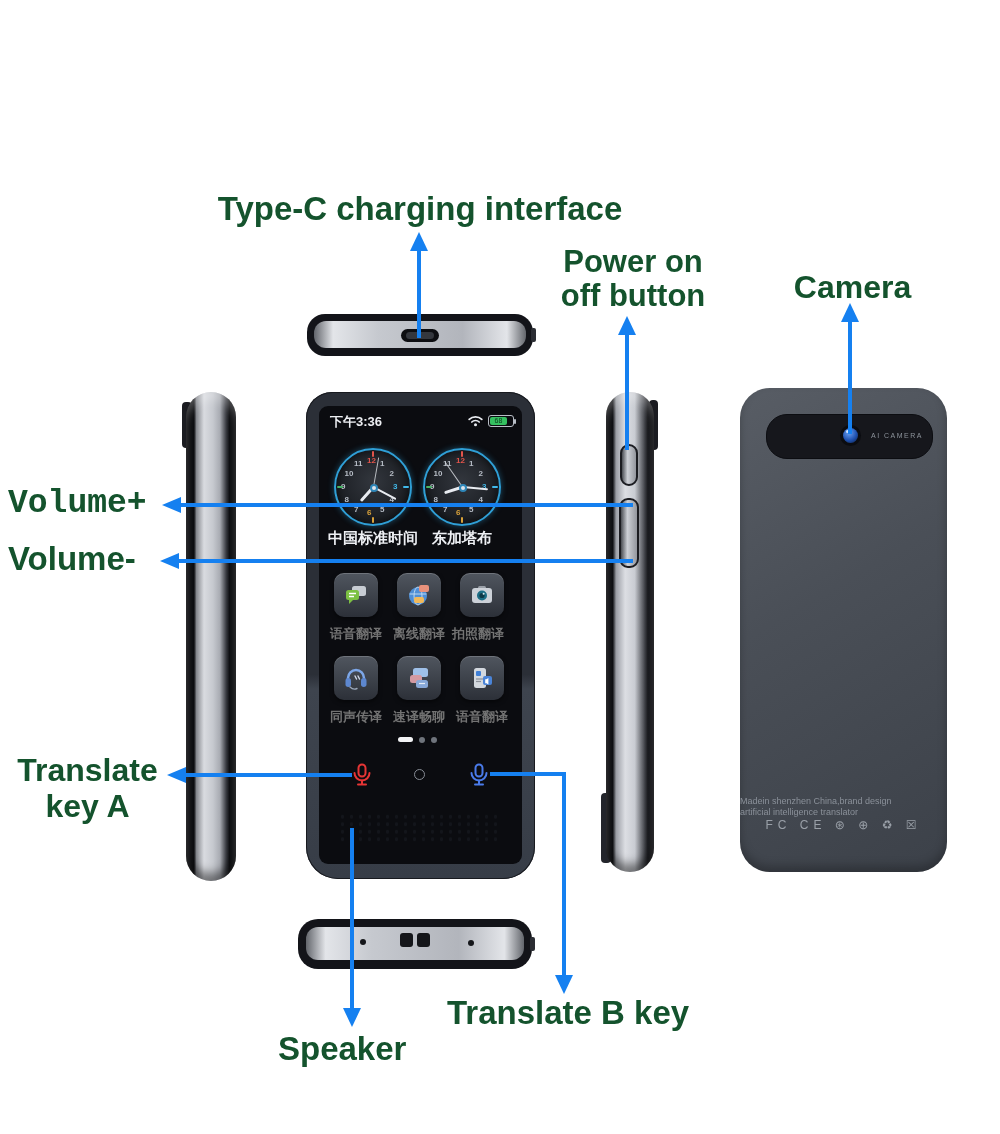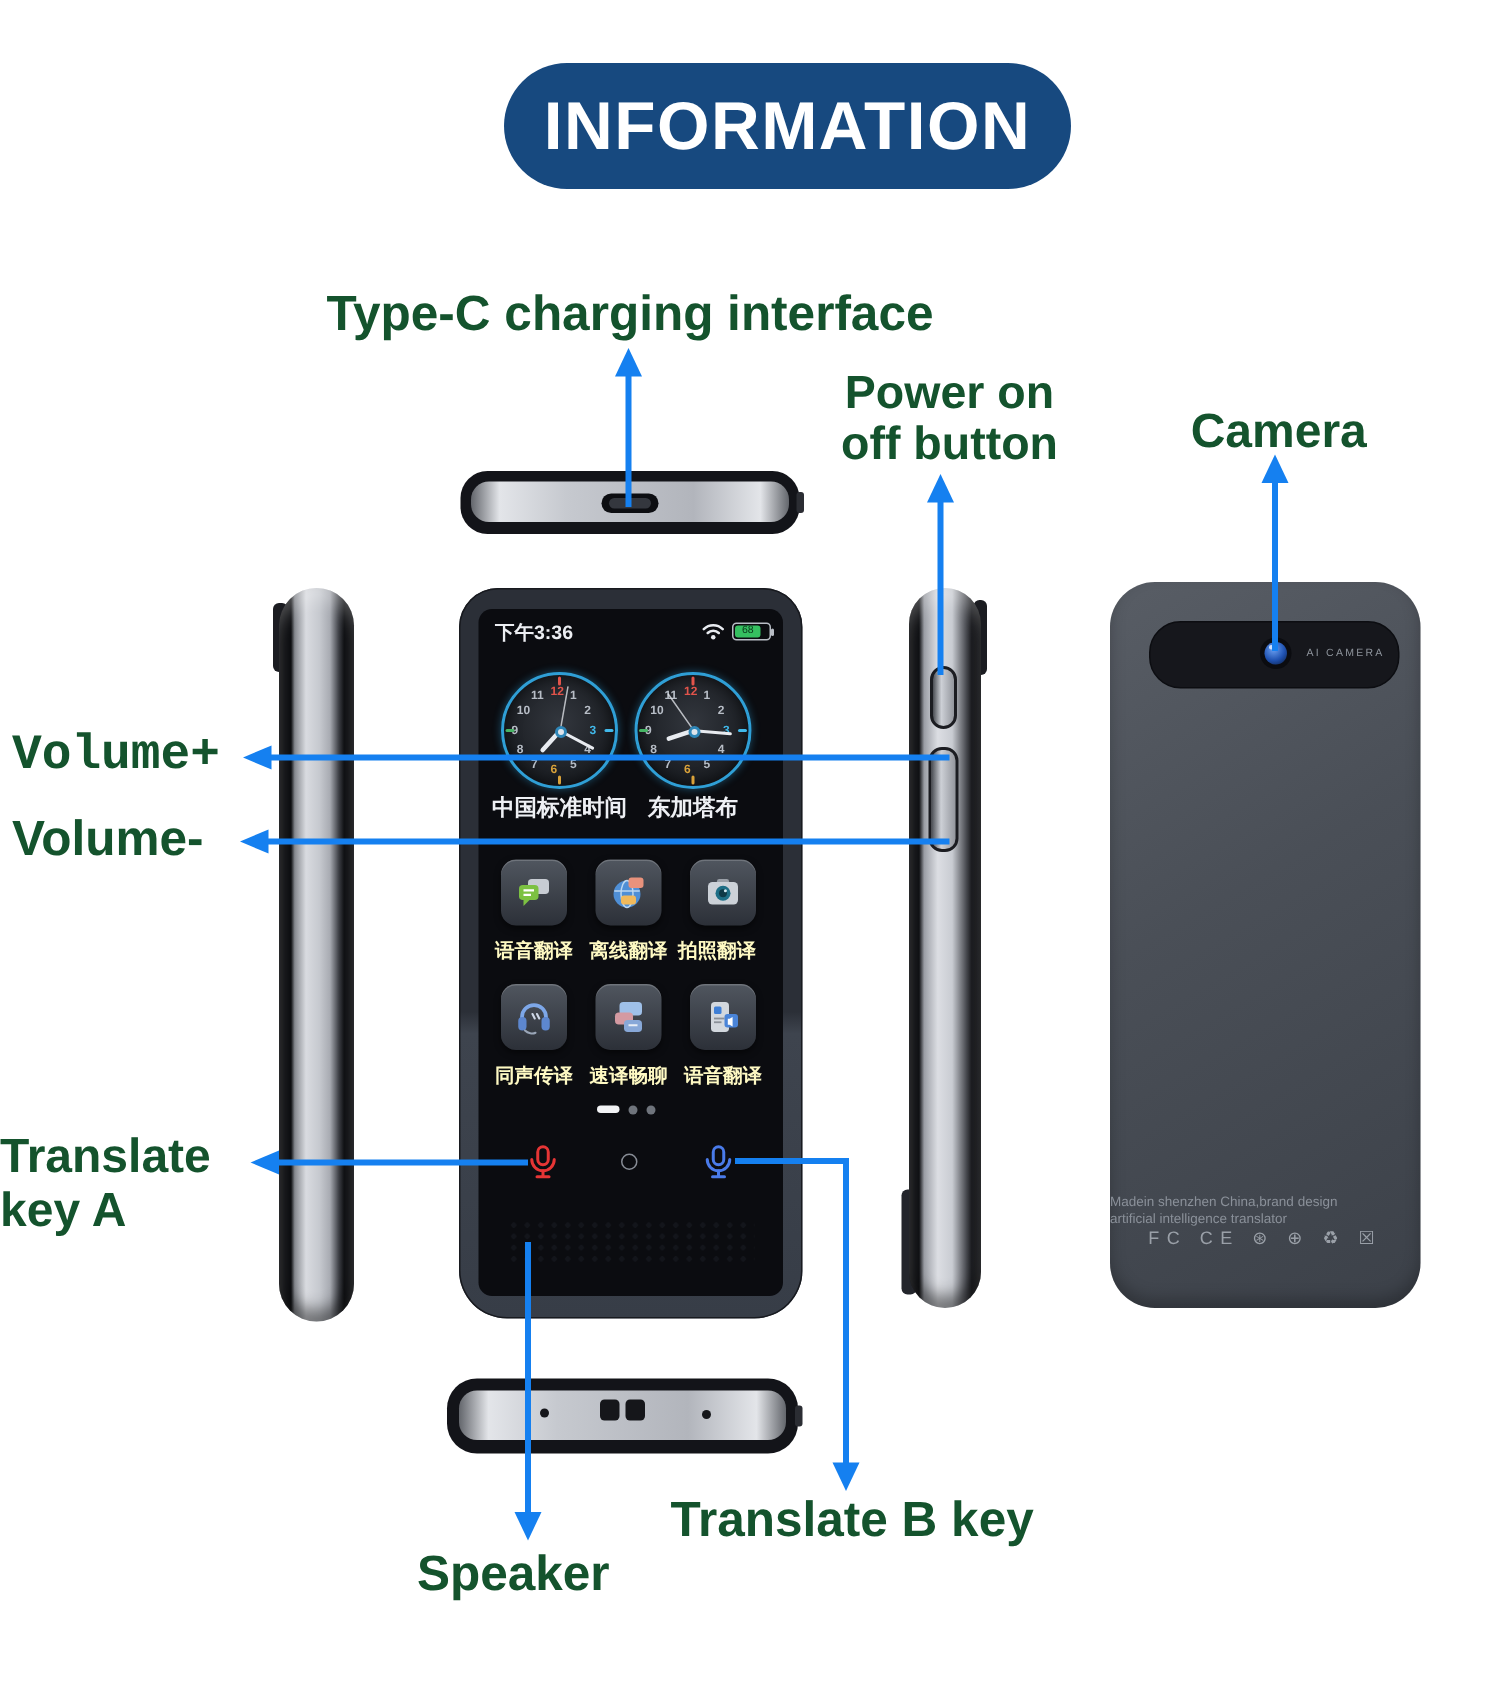--- a/index.html
+++ b/index.html
@@ -11,21 +11,21 @@
           border-radius:42px;display:flex;align-items:center;justify-content:center;z-index:30;}
   .banner span{color:#fff;font-size:45px;font-weight:bold;letter-spacing:1px;}
 
   
   .lbl{position:absolute;color:#14532d;font-weight:600;z-index:50;line-height:1.1;}
   .lbl-typec{left:185px;top:191px;width:470px;text-align:center;font-size:33px;}
   .lbl-power{left:538px;top:245px;width:190px;text-align:center;font-size:31px;line-height:34px;}
   .lbl-camera{left:780px;top:270px;width:145px;text-align:center;font-size:32px;}
   .lbl-volp{left:8px;top:486px;font-size:33px;font-family:Liberation Mono, monospace;}
   .lbl-volm{left:8px;top:541px;font-size:33px;}
-  .lbl-transa{left:0px;top:752px;width:175px;text-align:left;font-size:32px;line-height:36px;}
+  .lbl-transa{left:0px;top:752px;width:175px;text-align:center;font-size:32px;line-height:36px;}
   .lbl-transb{left:447px;top:995px;font-size:33px;}
   .lbl-speaker{left:278px;top:1031px;font-size:33px;}
 
   
   .ln{position:absolute;background:#1580f0;z-index:40;}
   .arr{position:absolute;width:0;height:0;z-index:40;}
   .arr-up{border-left:9px solid transparent;border-right:9px solid transparent;border-bottom:19px solid #1580f0;}
   .arr-down{border-left:9px solid transparent;border-right:9px solid transparent;border-top:19px solid #1580f0;}
   .arr-left{border-top:8px solid transparent;border-bottom:8px solid transparent;border-right:19px solid #1580f0;}
 
@@ -88,36 +88,33 @@
   .cnum{position:absolute;width:12px;height:10px;font-size:8px;line-height:10px;font-weight:600;}
   .ctick{position:absolute;width:6px;height:2px;border-radius:1px;display:block;}
   .chand{position:absolute;background:#e8ebf0;border-radius:2px;transform-origin:50% 100%;display:block;}
   .ccap{position:absolute;left:34px;top:34px;width:8px;height:8px;border-radius:50%;background:#dfe4ea;
       border:2px solid #2e86b8;box-sizing:border-box;display:block;}
   .clock-label{position:absolute;width:110px;text-align:center;font-size:15px;font-weight:600;color:#eef0f4;}
 
   .tile{position:absolute;width:44px;height:44px;border-radius:10px;display:flex;align-items:center;justify-content:center;
       background:linear-gradient(180deg,#50565f,#2c3038);
       box-shadow:inset 0 1px 0 rgba(255,255,255,.18), 0 2px 4px rgba(0,0,0,.5);}
-  .app-label{position:absolute;width:70px;text-align:center;font-size:13px;font-weight:600;color:#fef9c3;}
+  .app-label{position:absolute;width:70px;text-align:center;font-size:13px;font-weight:600;color:#737373;}
   .pdot{position:absolute;border-radius:3px;background:#6f747c;}
   .pdot.active{background:#f2f3f5;}
   .home-dot{position:absolute;left:95px;top:363px;width:11px;height:11px;border:1.5px solid #878c95;border-radius:50%;box-sizing:border-box;}
   .mic{position:absolute;}
   .grille{position:absolute;left:32px;top:421px;width:165px;height:31px;
       background-image:radial-gradient(circle,#13151b 1.6px,transparent 1.9px);background-size:9px 7.5px;}
 </style>
 </head>
 <body>
 
 <div class="canvas">
 
-  <div class="banner">
-    <span>INFORMATION</span>
-  </div>
 
   <div class="lbl lbl-typec">Type-C charging interface</div>
   <div class="lbl lbl-power">
     <div>Power on</div>
     <div>off button</div>
   </div>
   <div class="lbl lbl-camera">Camera</div>
   <div class="lbl lbl-volp">Volume+</div>
   <div class="lbl lbl-volm">Volume-</div>
   <div class="lbl lbl-transa">

